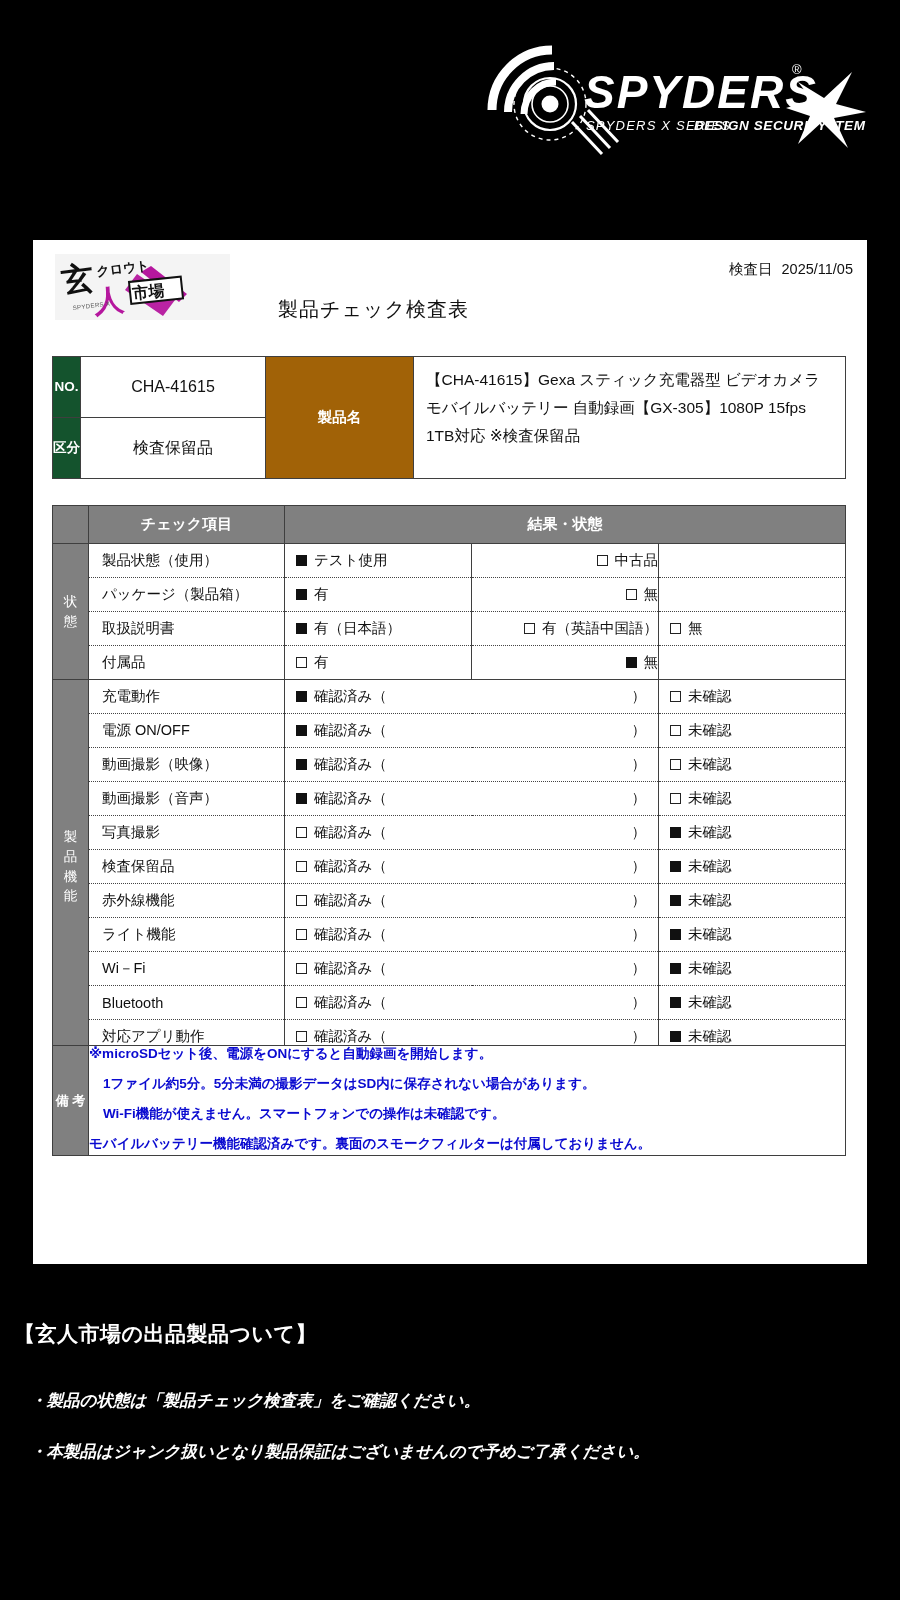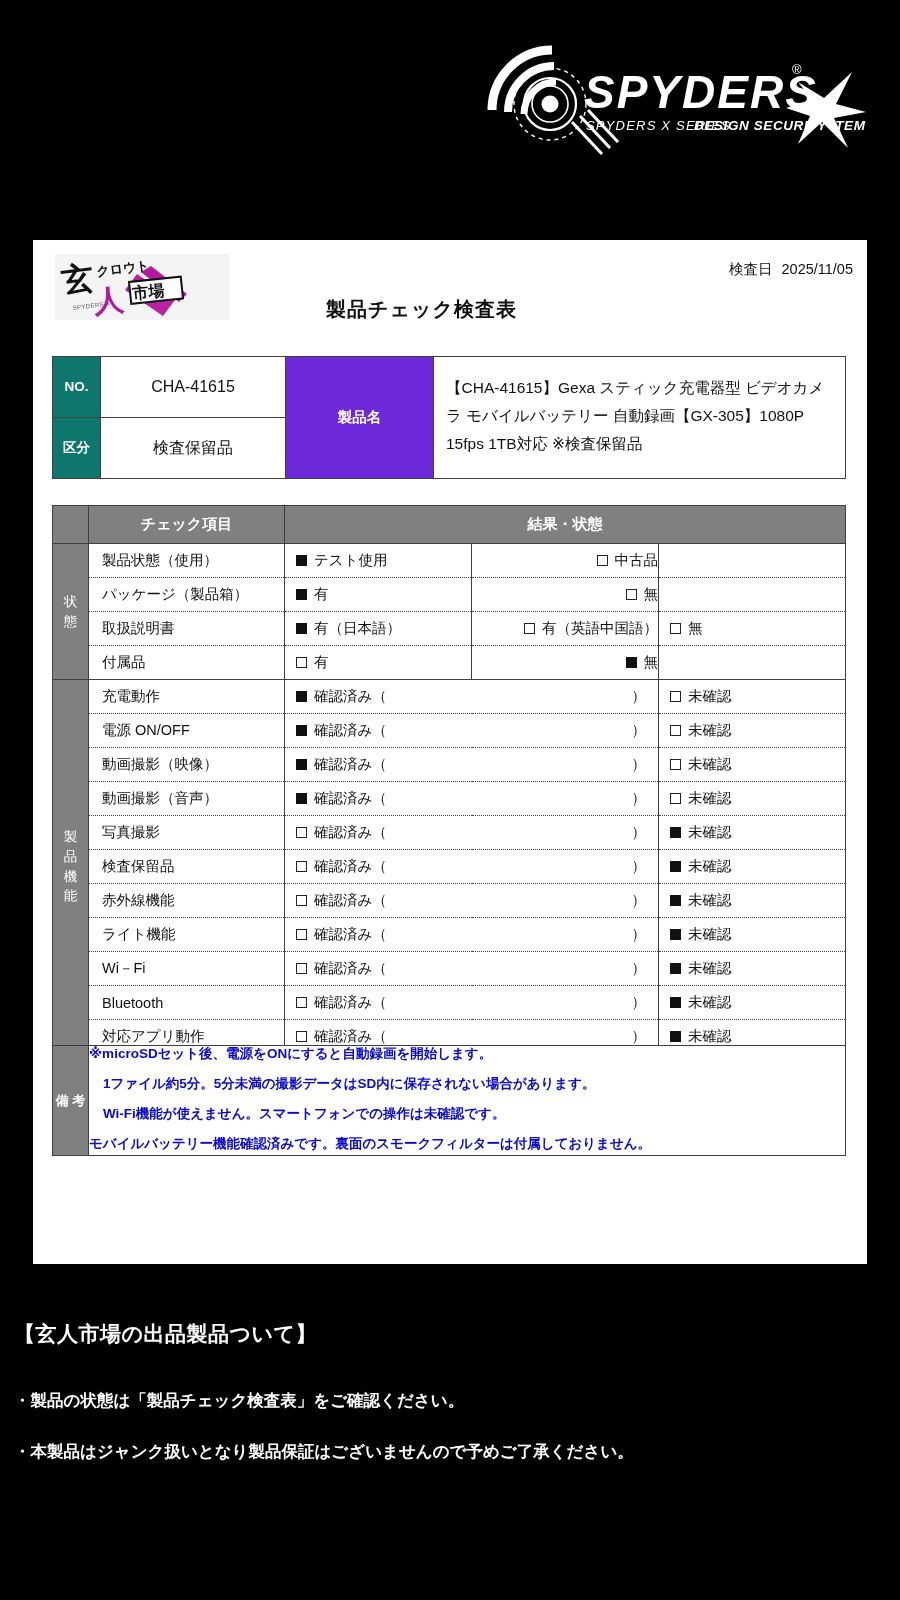--- a/index.html
+++ b/index.html
@@ -59,25 +59,24 @@
     height: 66px;
     background: #f4f4f4;
     overflow: hidden;
   }
   .kurouto-logo svg { display: block; }
   .doc-title {
     position: absolute;
     left: 245px;
     top: 56px;
     font-size: 20px;
-    font-weight: bold;
+    font-weight: normal;
     letter-spacing: 1px;
     color: #111;
     white-space: nowrap;
-    margin-left: 48px;
   }
   .inspect-date {
     position: absolute;
     right: 14px;
     top: 20px;
     font-size: 14.5px;
     color: #111;
     white-space: nowrap;
   }
   .inspect-date .lbl { margin-right: 9px; }
@@ -91,51 +90,51 @@
     border-collapse: collapse;
     table-layout: fixed;
   }
   .info-table td {
     border: 1px solid #3f3f3f;
     font-size: 15px;
     vertical-align: middle;
     padding: 0;
   }
   .info-table .lblcell {
-    width: 48px;
-    background: #0f766e;
+    width: 28px;
+    background: #14532d;
     color: #ffffff;
     font-weight: bold;
     text-align: center;
     font-size: 13.5px;
     line-height: 1.15;
     padding: 2px 0;
   }
   .info-table .valcell {
     width: 185px;
     background: #ffffff;
     text-align: center;
     color: #111;
     height: 61px;
     font-size: 16px;
   }
   .info-table .namelbl {
     width: 148px;
-    background: #6d28d9;
+    background: #a16207;
     color: #ffffff;
     font-weight: bold;
     text-align: center;
     font-size: 14.5px;
   }
   .info-table .namecell {
     background: #ffffff;
     color: #111;
     font-size: 15.5px;
     line-height: 1.82;
-    padding: 17px 12px 9px 12px;
+    padding: 9px 12px 9px 12px;
     vertical-align: top;
   }
 
   
   .check-table {
     position: absolute;
     left: 19px;
     top: 265px;
     width: 794px;
     border-collapse: collapse;
@@ -256,21 +255,21 @@
     width: 900px;
     padding: 0 14px;
     color: #ffffff;
   }
   .footer-title {
     font-size: 21px;
     font-weight: bold;
     margin: 0 0 42px 0;
     letter-spacing: 0.5px;
   }
-  .footer-notes ul { list-style: none; margin: 0; padding: 0; }
+  .footer-notes ul { list-style: none; margin: 16px; padding: 0; font-style: italic; }
   .footer-notes li {
     font-size: 16.5px;
     font-weight: bold;
     margin-bottom: 30px;
     line-height: 1.25;
     white-space: nowrap;
   }
 </style>
 </head>
 <body>

